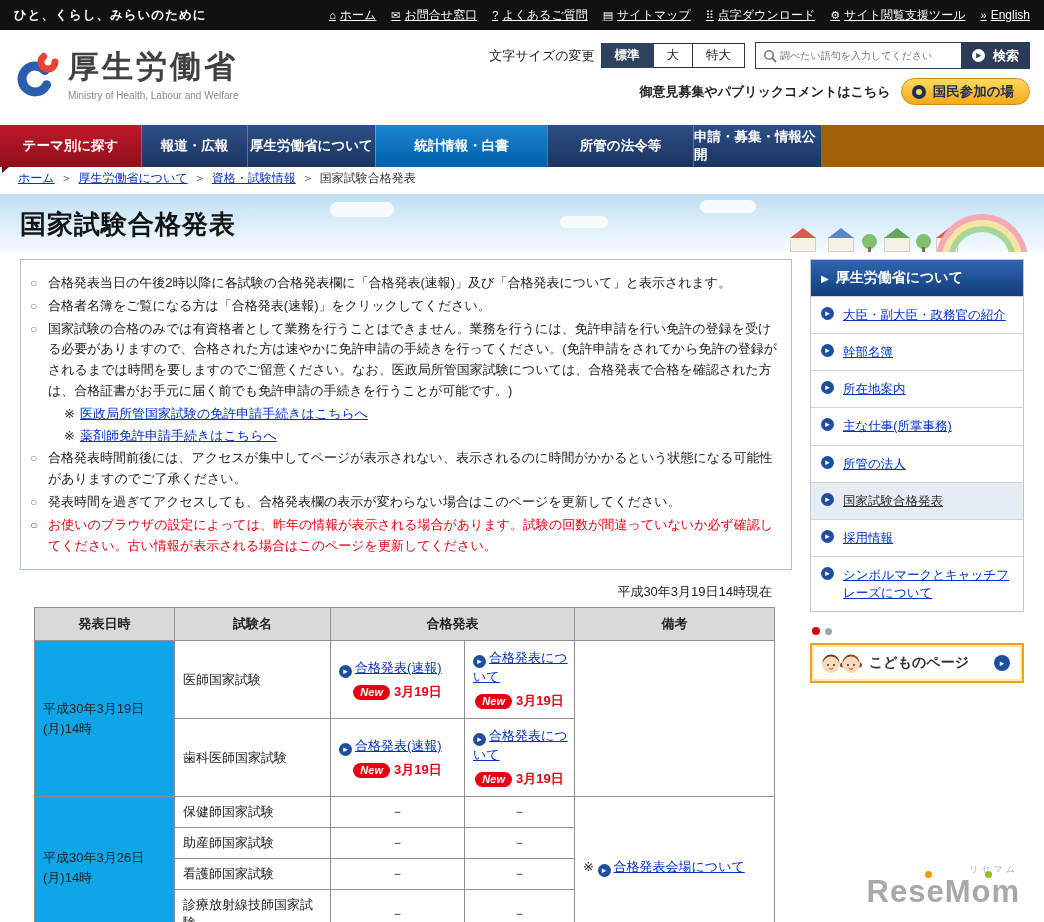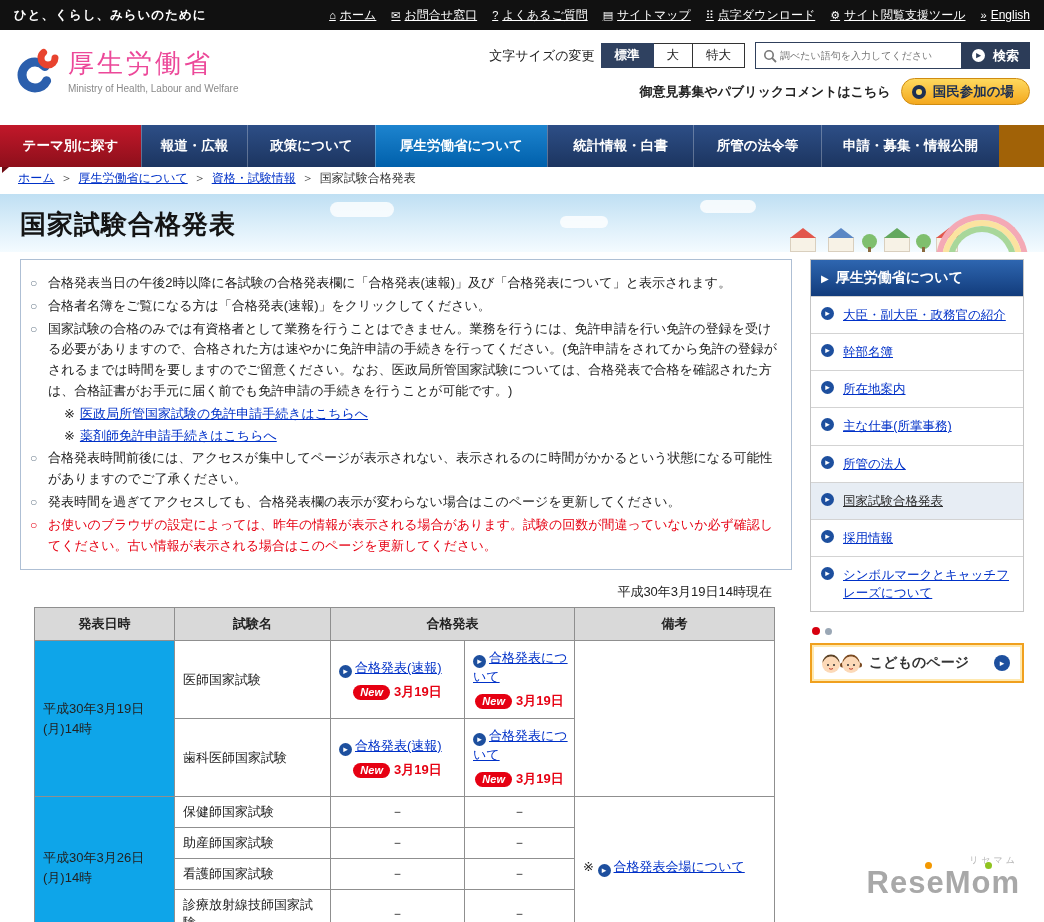--- a/index.html
+++ b/index.html
@@ -9,21 +9,21 @@
   
   .topbar { height:30px; background:#111; color:#fff; display:flex; align-items:center; justify-content:space-between; padding:0 14px; }
   .tagline { font-size:12.5px; font-weight:bold; letter-spacing:1px; }
   .topbar-links { display:flex; align-items:center; gap:15px; }
   .tb-link { color:#fff; font-size:12px; text-decoration:underline; display:inline-flex; align-items:center; gap:4px; cursor:pointer; }
   .tb-ic { font-size:11px; display:inline-block; }
 
   
   .siteheader { position:relative; height:95px; background:#fff; }
   .logo { position:absolute; left:16px; top:16px; display:flex; align-items:center; gap:8px; cursor:pointer; }
-  .logo-title { font-size:26px; font-weight:normal; color:#ec4899; letter-spacing:3px; }
+  .logo-title { font-size:31px; font-weight:bold; color:#404040; letter-spacing:3px; }
   .logo-sub { font-size:10px; color:#8a8a8a; margin-top:2px; }
   .header-right { position:absolute; right:14px; top:12px; display:flex; flex-direction:column; align-items:flex-end; gap:9px; }
   .hrow { display:flex; align-items:center; }
   .fs-label { font-size:13px; color:#222; margin-right:6px; }
   .fs-group { display:flex; }
   .fs-btn { font-size:12.5px; padding:0 13px; height:25px; line-height:23px; border:1px solid #333; border-left:none; background:#fff; color:#222; cursor:pointer; }
   .fs-btn:first-child { border-left:1px solid #333; }
   .fs-btn.active { background:#2f4160; border-color:#2f4160; color:#fff; font-weight:bold; }
   .searchbox { display:flex; align-items:center; border:1px solid #30405c; background:#fff; height:27px; margin-left:10px; }
   .search-mag { margin:0 3px 0 7px; }
@@ -116,21 +116,21 @@
   .sb-item.current { background:#e7edf4; }
   .sb-item.current a { color:#2b2b2b; }
   .sb-dots { display:flex; align-items:center; gap:5px; margin:15px 0 8px 2px; }
   .dot-red { width:8px; height:8px; border-radius:50%; background:#d7000f; }
   .dot-gray { width:7px; height:7px; border-radius:50%; background:#9aa7b5; }
   .kids { border:2px solid #f0a01e; box-shadow:inset 0 0 0 2px #ffe9b0; background:#fff; height:40px; display:flex; align-items:center; gap:7px; padding:0 9px 0 8px; cursor:pointer; }
   .kids-label { flex:1; font-size:14px; font-weight:bold; color:#333; }
   .kids .ci { width:16px; height:16px; }
 
   
-  .watermark { position:absolute; right:24px; bottom:21px; color:#a8a8a8; font-size:31px; font-weight:bold; letter-spacing:1px; z-index:6;margin-left:32px; }
+  .watermark { position:absolute; right:24px; bottom:12px; color:#a8a8a8; font-size:31px; font-weight:bold; letter-spacing:1px; z-index:6;margin-left:32px; }
   .wm-sub { position:absolute; top:-11px; right:2px; font-size:9px; color:#b8b8b8; letter-spacing:3px; font-weight:normal; }
   .wm-dot-o { position:absolute; top:-3px; left:58px; width:7px; height:7px; border-radius:50%; background:#f39800; }
   .wm-dot-g { position:absolute; top:-3px; left:118px; width:7px; height:7px; border-radius:50%; background:#8fc31f; }
 </style>
 </head>
 <body>
 
 <div class="screen">
 
   <div class="topbar">
@@ -204,21 +204,20 @@
             <span class="pc-ic"></span>
             <span>国民参加の場</span>
           </button>
       </div>
     </div>
   </div>
 
   <div class="nav">
     <div class="nav-tab">テーマ別に探す</div>
     <div class="nav-tab">報道・広報</div>
-    <div class="nav-tab">政策について</div>
     <div class="nav-tab">厚生労働省について</div>
     <div class="nav-tab">統計情報・白書</div>
     <div class="nav-tab">所管の法令等</div>
     <div class="nav-tab">申請・募集・情報公開</div>
   </div>
 
   <div class="breadcrumb">
     <a class="bc-link">ホーム</a><span class="bc-sep">＞</span><a class="bc-link">厚生労働省について</a><span class="bc-sep">＞</span><a class="bc-link">資格・試験情報</a><span class="bc-sep">＞</span><span class="bc-current">国家試験合格発表</span>
   </div>
 

